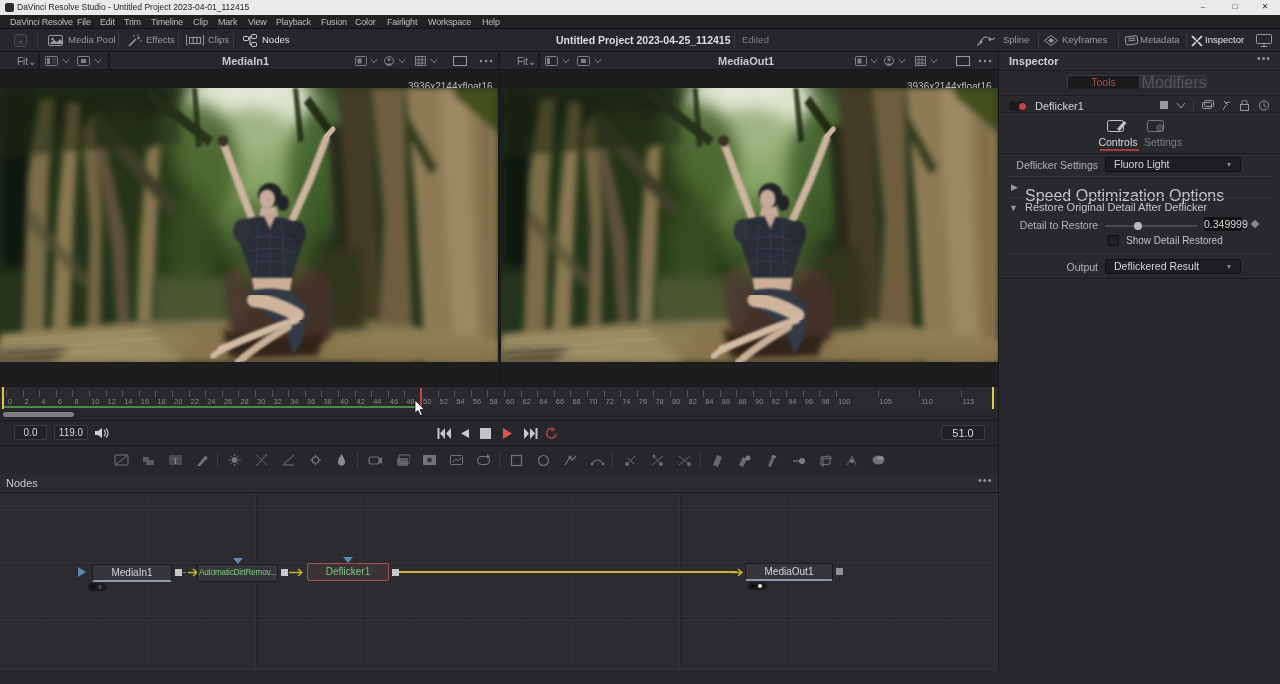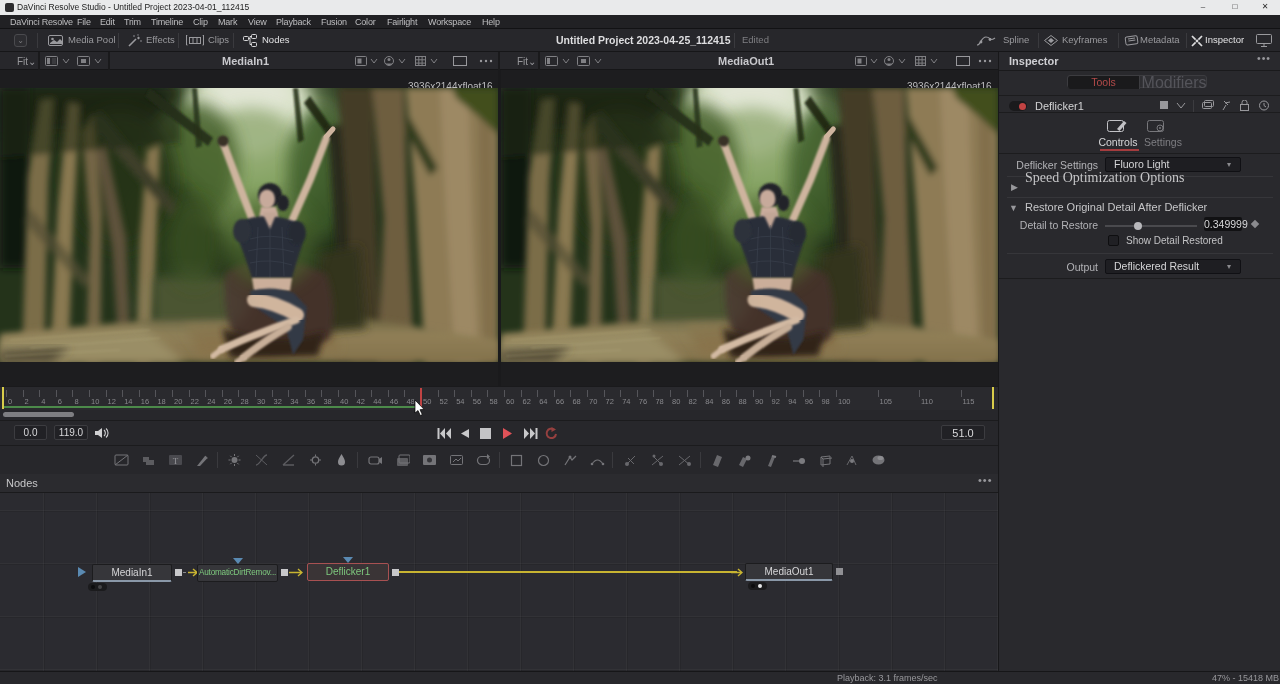--- a/index.html
+++ b/index.html
@@ -575,24 +575,20 @@
     <div class="npill" style="left:88px;top:90px;">
         <i style="left:3px;background:#0c0c0e;"></i>
         <i style="left:10px;background:#454547;"></i>
       </div>
     <div class="npill" style="left:748px;top:89px;">
         <i style="left:3px;background:#0c0c0e;"></i>
         <i style="left:10px;background:#e6e6e8;"></i>
       </div>
   </div>
 
-  <div class="abs" id="statusbar">
-    <span style="position:absolute;left:837px;">Playback: 3.1 frames/sec</span>
-    <span style="position:absolute;left:1212px;">47% - 15418 MB</span>
-  </div>
 
   <div class="abs" id="inspector">
     <div style="position:absolute;left:10px;top:3px;font-size:11px;font-weight:bold;color:#cfcfd3;">Inspector</div>
     <span style="position:absolute;left:258px;top:0px;color:#98989c;letter-spacing:1px;">•••</span>
     <div style="position:absolute;left:0;top:18px;width:282px;height:1px;background:#1a1a1c;"></div>
 
     <div style="position:absolute;left:68px;top:23px;width:140px;height:13px;border:1px solid #3c3c40;border-radius:3px;background:#2e2e32;">
       <div style="position:absolute;left:0;top:0;width:72px;height:13px;background:#1a1a1c;border-right:1px solid #3c3c40;border-radius:3px 0 0 3px;color:#b24a4a;font-size:10.5px;text-align:center;line-height:13px;">Tools</div>
       <div style="position:absolute;left:73px;top:0;width:66px;height:13px;color:#54545a;font-size:16px;text-align:center;line-height:13px;">Modifiers</div>
     </div>
@@ -630,21 +626,21 @@
     <div style="position:absolute;left:96px;top:84px;width:46px;font-size:10.5px;color:#d6d6d8;text-align:center;">Controls</div>
     <div style="position:absolute;left:142px;top:84px;width:44px;font-size:10.5px;color:#7e7e82;text-align:center;">Settings</div>
     <div style="position:absolute;left:101px;top:97px;width:39px;height:2px;background:#a43c3e;"></div>
     <div style="position:absolute;left:0;top:101px;width:282px;height:1px;background:#1c1c1e;"></div>
 
     <div class="ilabel" style="left:0px;top:107px;width:99px;">Deflicker Settings</div>
     <div class="idrop" style="top:105px;">Fluoro Light</div>
     <div class="ichev" style="left:228px;top:108px;">▾</div>
     <div class="idivider" style="top:124px;"></div>
     <div style="position:absolute;left:12px;top:130px;color:#98989c;font-size:9px;">▶</div>
-    <div style="position:absolute;left:26px;top:118px;font-size:14px;color:#c6c6c8;font-family:Liberation Serif, serif;">Speed Optimization Options</div>
+    <div style="position:absolute;left:26px;top:135px;font-size:16px;color:#c6c6c8;">Speed Optimization Options</div>
     <div class="idivider" style="top:145px;"></div>
     <div style="position:absolute;left:10px;top:151px;color:#98989c;font-size:9px;">▼</div>
     <div style="position:absolute;left:26px;top:149px;font-size:11px;color:#c6c6c8;">Restore Original Detail After Deflicker</div>
     <div class="ilabel" style="left:0px;top:167px;width:99px;">Detail to Restore</div>
     <div style="position:absolute;left:106px;top:173px;width:92px;height:2px;background:#4a4a4e;"></div>
     <div style="position:absolute;left:135px;top:170px;width:8px;height:8px;border-radius:4px;background:#b8b8bc;"></div>
     <div style="position:absolute;left:205px;top:165px;width:38px;height:14px;background:#111113;border-radius:2px;color:#d6d6d8;font-size:10.5px;text-align:right;line-height:14px;padding-right:3px;">0.349999</div>
     <div style="position:absolute;left:253px;top:169px;width:6px;height:6px;background:#8a8a8e;transform:rotate(45deg);"></div>
     <div style="position:absolute;left:109px;top:183px;width:11px;height:11px;background:#202024;border:1px solid #0e0e10;border-radius:2px;"></div>
     <div style="position:absolute;left:127px;top:183px;font-size:10px;color:#c2c2c4;">Show Detail Restored</div>

